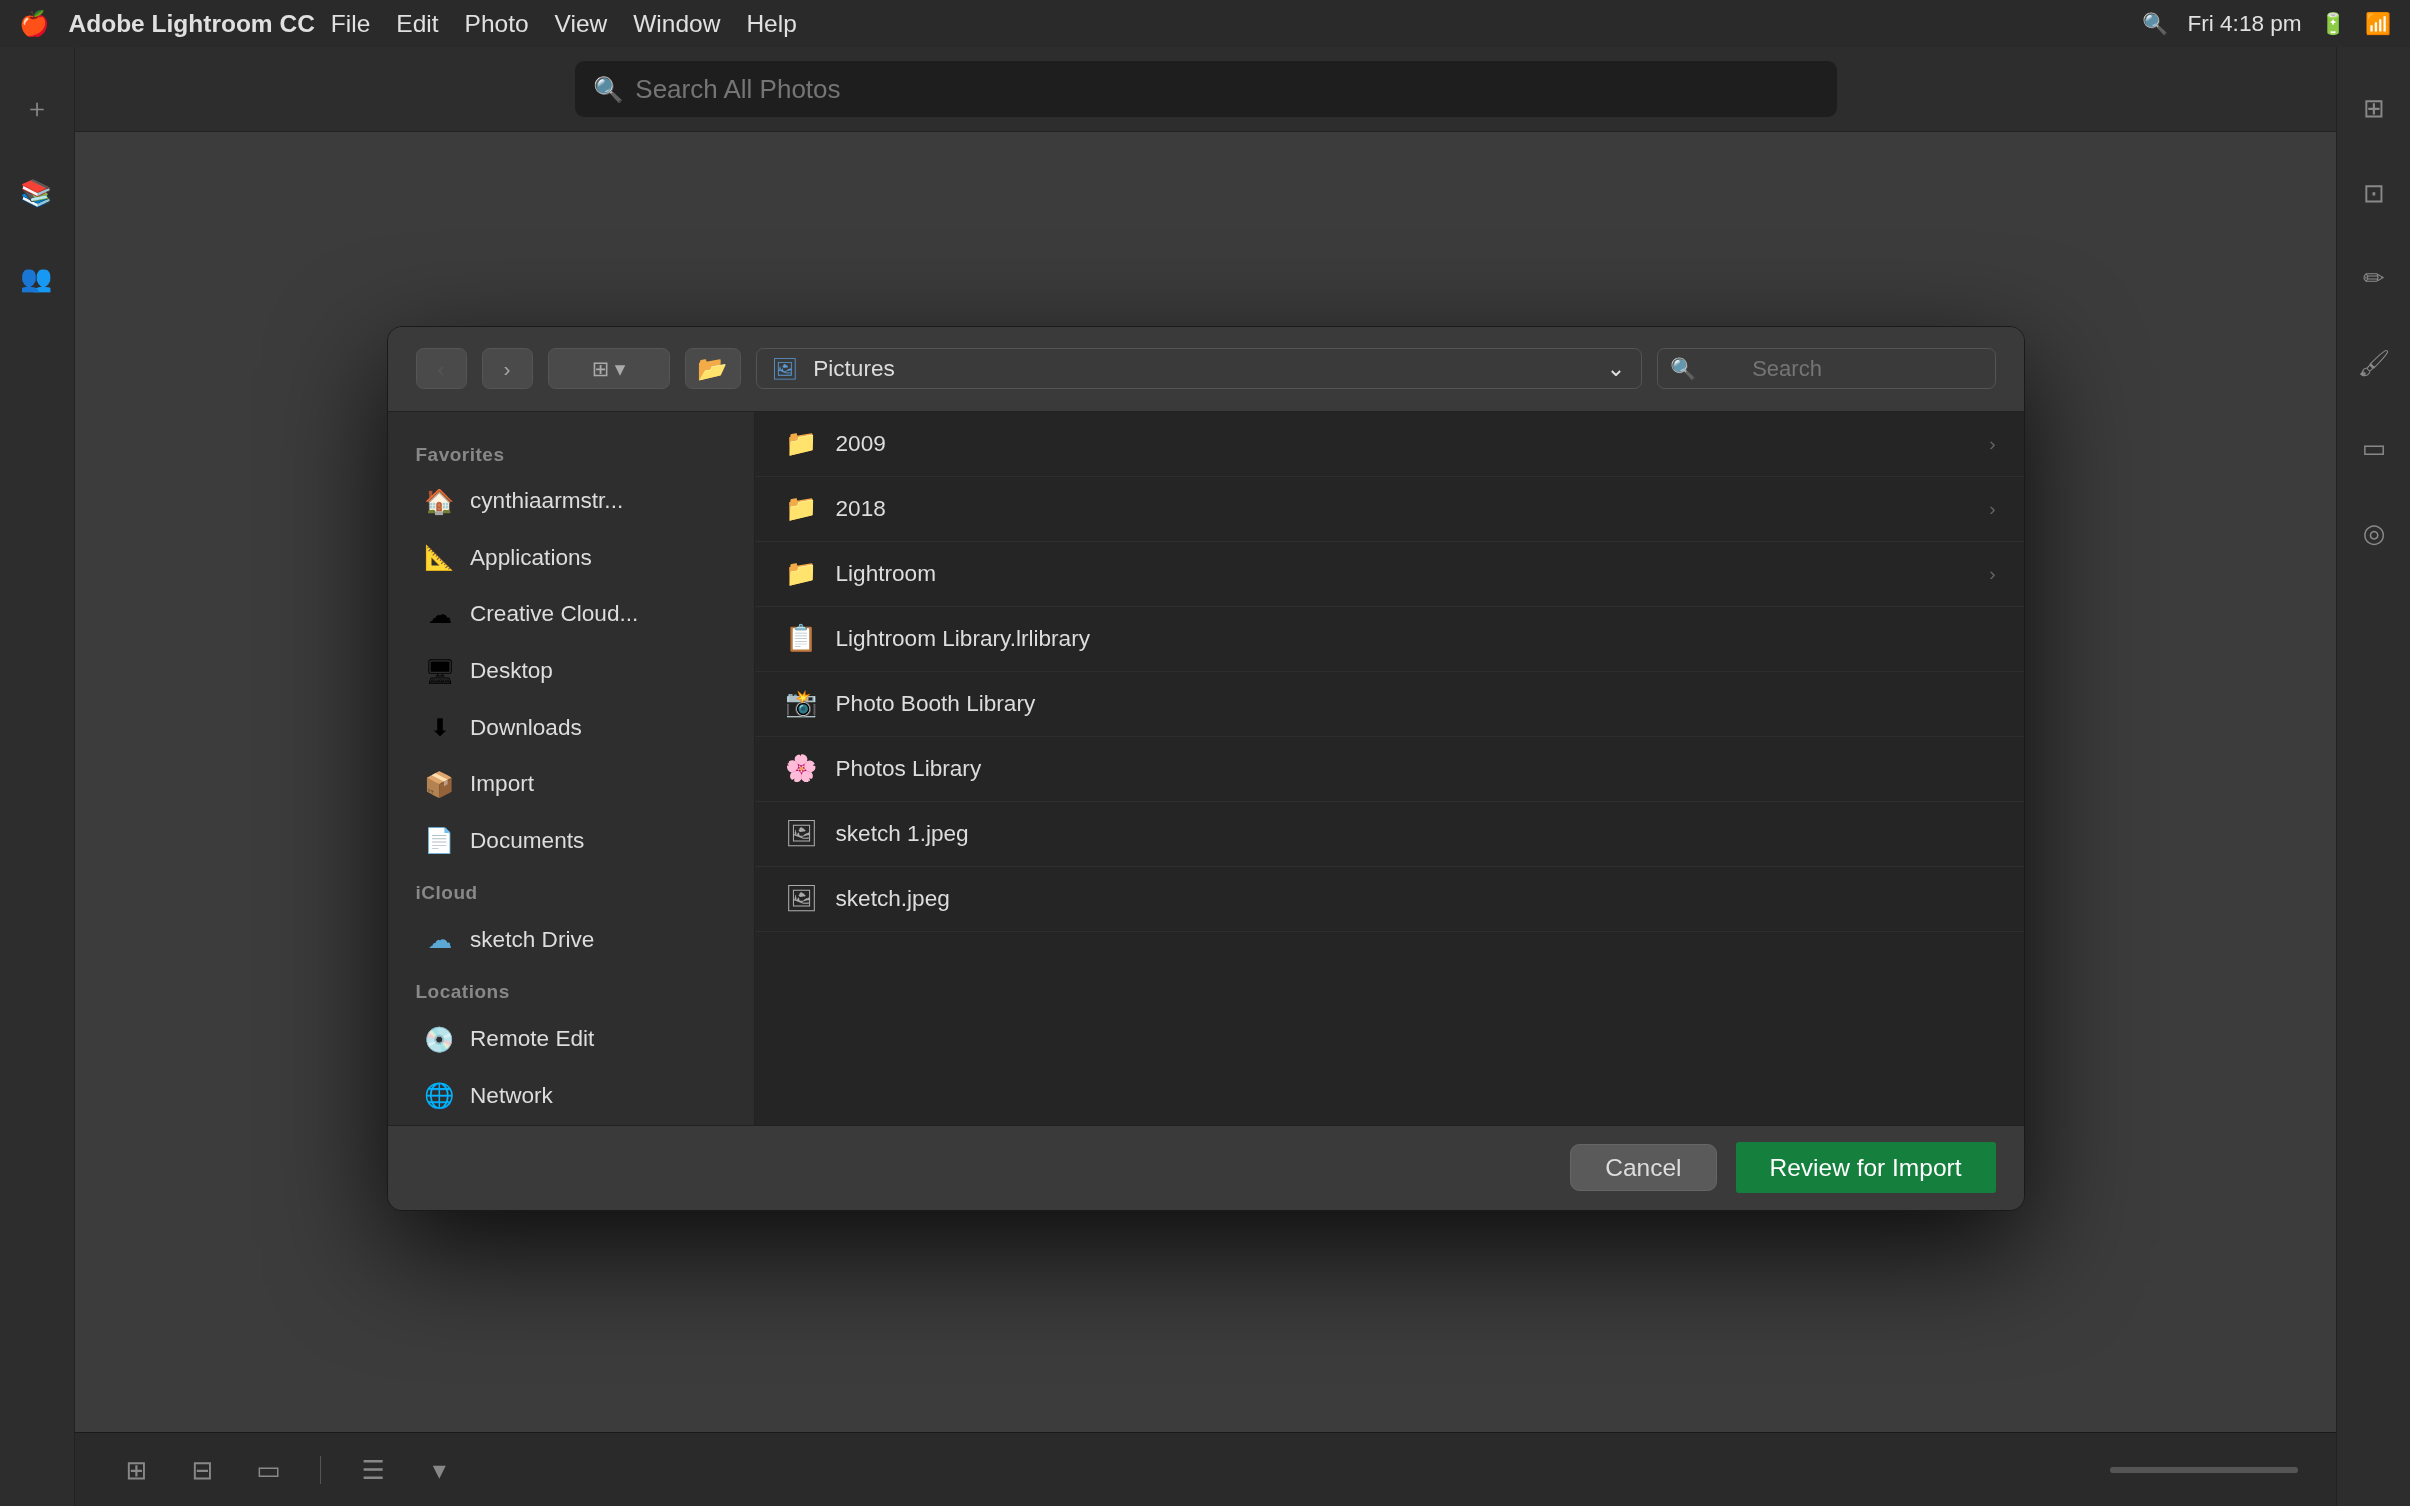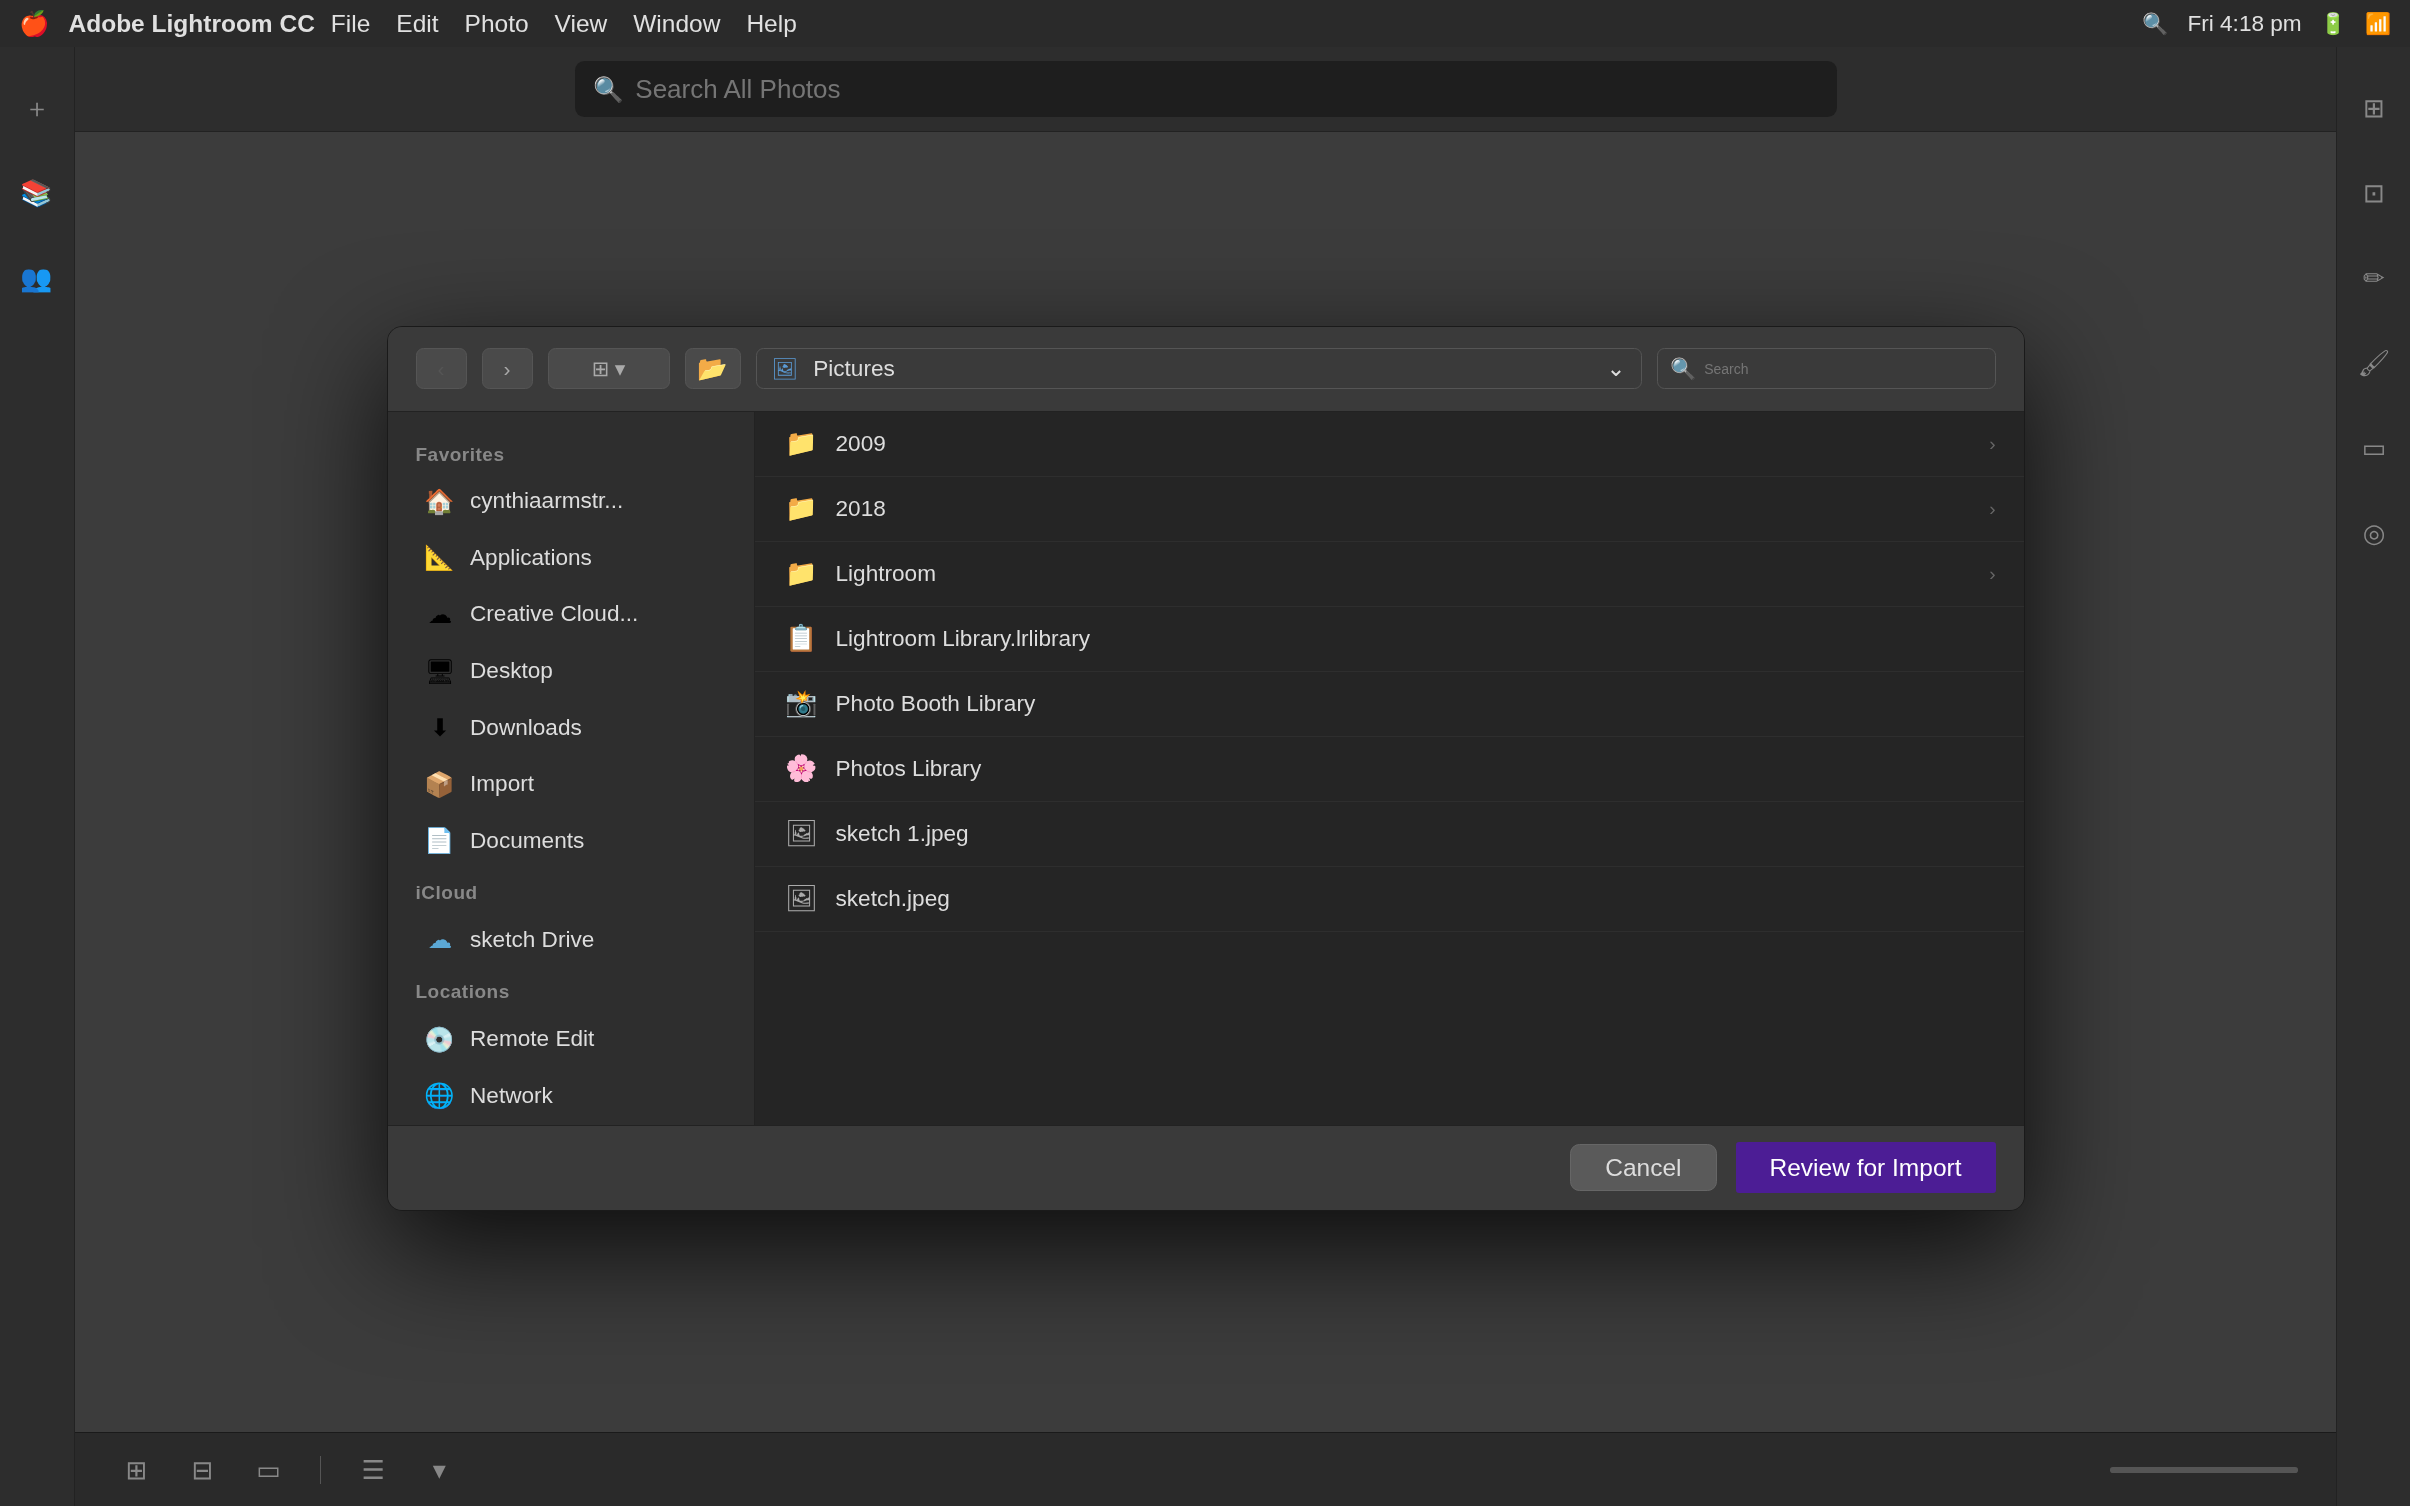--- a/index.html
+++ b/index.html
@@ -273,22 +273,23 @@
       display: flex;
       align-items: center;
       padding: 0 13px;
       gap: 7.5px;
     }
     .dialog-search input {
       background: transparent;
       border: none;
       outline: none;
       color: #888;
-      font-size: 14px;
-      flex: 1;
+      font-size: 22px;
+      flex: 1;
+      margin-left: 48px;
     }
 
     
     .dialog-content {
       flex: 1;
       display: flex;
       overflow: hidden;
     }
 
     
@@ -383,21 +384,21 @@
       color: #ddd;
       font-size: 24.5px;
       cursor: pointer;
       display: flex;
       align-items: center;
       justify-content: center;
     }
     .btn-review {
       height: 51px;
       padding: 0 34px;
-      background: #4c1d95;
+      background: #15803d;
       border: none;
       border-radius: 3px;
       color: #fff;
       font-size: 24.5px;
       font-weight: 500;
       cursor: pointer;
       display: flex;
       align-items: center;
       justify-content: center;
     }

